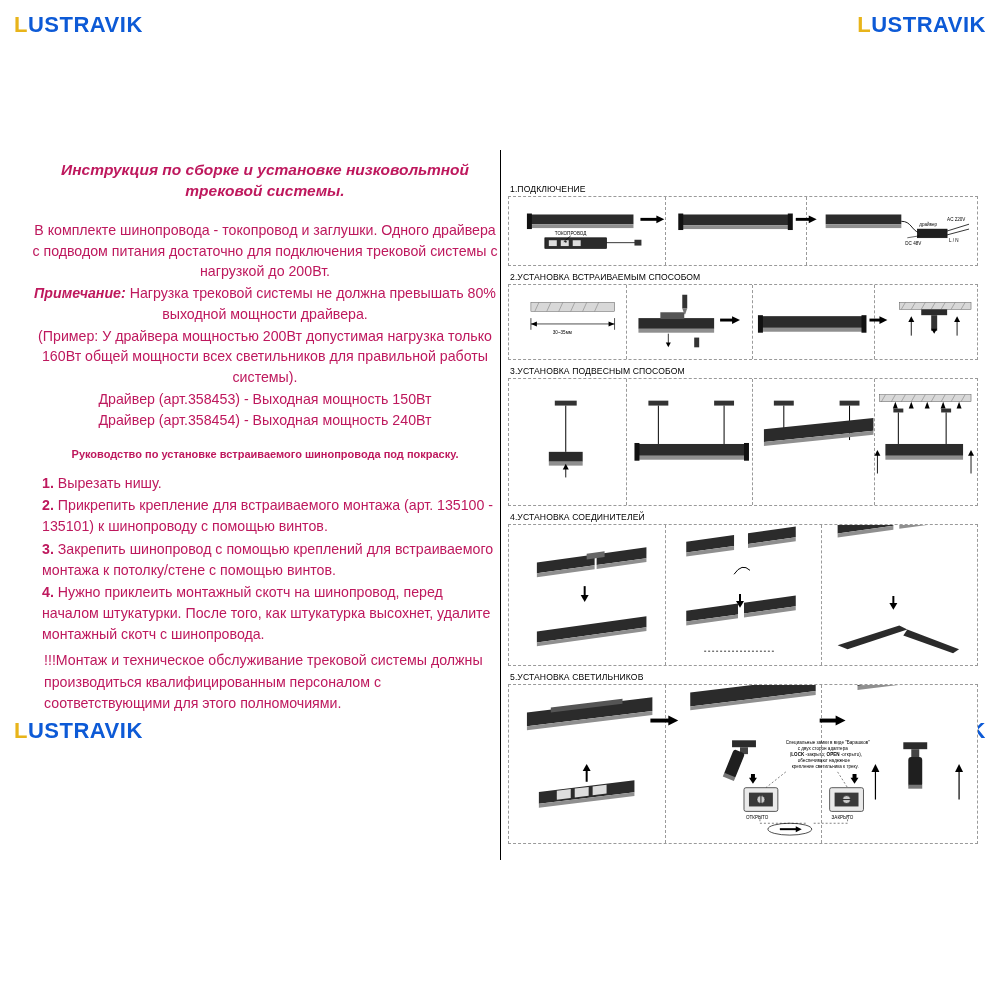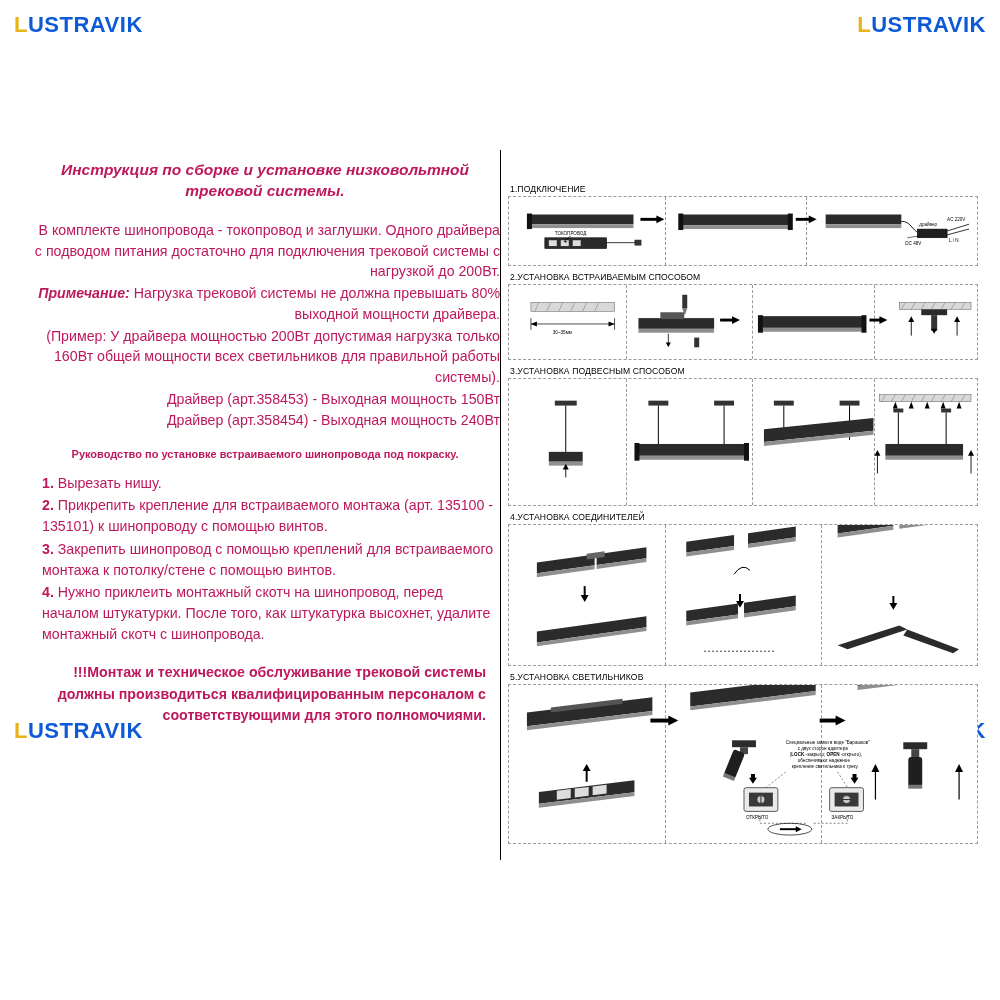--- a/index.html
+++ b/index.html
@@ -41,45 +41,45 @@
     font-size: 15.5px;
     line-height: 1.35;
     text-align: center;
     margin: 0 0 18px 0;
     padding: 0 6px;
   }
   .para {
     font-size: 14.2px;
     line-height: 1.46;
     margin: 0 0 1px 0;
-    text-align: right;
+    text-align: center;
   }
   .para .i-b { font-style: italic; font-weight: bold; }
 
   .sub-title {
     font-weight: bold;
     font-size: 11px;
     text-align: center;
     line-height: 1.4;
     margin: 16px 0 10px 0;
     padding: 0 22px;
   }
   .step {
     font-size: 14.2px;
     line-height: 1.46;
     margin: 0 0 2px 12px;
   }
   .step .num { font-weight: bold; }
 
   .warn {
-    margin-top: 18px;
-    font-weight: bold;
+    margin-top: 6px;
+    font-weight: normal;
     font-size: 14.2px;
     line-height: 1.5;
-    text-align: right;
+    text-align: left;
     padding: 0 14px;
   }
 
   
   .v-divider {
     position: absolute;
     left: 500px; top: 150px;
     width: 1px; height: 710px;
     background: #000;
   }

